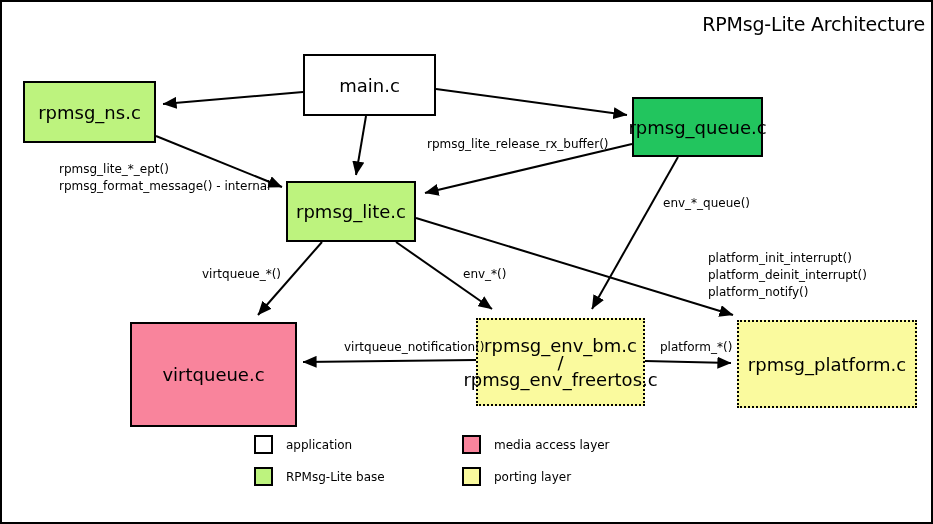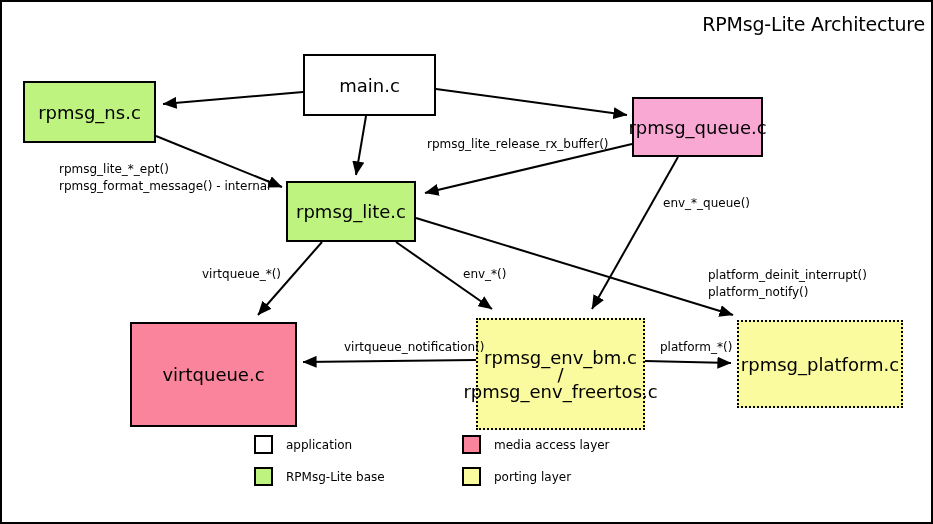--- a/index.html
+++ b/index.html
@@ -43,22 +43,22 @@
     font-size: 18px;
     line-height: 17px;
     z-index: 5;
   }
   .node.dotted { border: 2px dotted #000; }
   #node-main           { left: 303px; top:  54px; width: 133px; height: 62px; }
   #node-rpmsg-ns       { left:  23px; top:  81px; width: 133px; height: 62px; }
   #node-rpmsg-queue    { left: 632px; top:  97px; width: 131px; height: 60px; }
   #node-rpmsg-lite     { left: 286px; top: 181px; width: 130px; height: 61px; }
   #node-virtqueue      { left: 130px; top: 322px; width: 167px; height: 105px; }
-  #node-rpmsg-env      { left: 476px; top: 318px; width: 169px; height: 112px; }
-  #node-rpmsg-platform { left: 737px; top: 320px; width: 166px; height: 88px; }
+  #node-rpmsg-env      { left: 476px; top: 318px; width: 169px; height: 88px; }
+  #node-rpmsg-platform { left: 737px; top: 320px; width: 180px; height: 88px; }
   .edge-label {
     position: absolute;
     font-size: 12px;
     line-height: 17px;
     white-space: nowrap;
     z-index: 6;
   }
   #lbl-ept            { left:  59px; top: 161px; }
   #lbl-release-rx     { left: 427px; top: 136px; }
   #lbl-env-queue      { left: 663px; top: 195px; }
@@ -115,21 +115,21 @@
   </svg>
 
   <div class="node" id="node-main" style="background: rgb(255, 255, 255);">
     <span>main.c</span>
   </div>
 
   <div class="node" id="node-rpmsg-ns" style="background: rgb(189, 243, 126);">
     <span>rpmsg_ns.c</span>
   </div>
 
-  <div class="node" id="node-rpmsg-queue" style="background: #f9a8d4;">
+  <div class="node" id="node-rpmsg-queue" style="background: #22c55e;">
     <span>rpmsg_queue.c</span>
   </div>
 
   <div class="node" id="node-rpmsg-lite" style="background: rgb(189, 243, 126);">
     <span>rpmsg_lite.c</span>
   </div>
 
   <div class="node" id="node-virtqueue" style="background: rgb(249, 132, 156);">
     <span>virtqueue.c</span>
   </div>
@@ -153,21 +153,21 @@
 
   <div class="edge-label" id="lbl-release-rx">rpmsg_lite_release_rx_buffer()</div>
 
   <div class="edge-label" id="lbl-env-queue">env_*_queue()</div>
 
   <div class="edge-label" id="lbl-virtqueue-star">virtqueue_*()</div>
 
   <div class="edge-label" id="lbl-env-star">env_*()</div>
 
   <div class="edge-label" id="lbl-platform-fns">
-    <br>
+    <span>platform_init_interrupt()</span><br>
     <span>platform_deinit_interrupt()</span><br>
     <span>platform_notify()</span>
   </div>
 
   <div class="edge-label" id="lbl-virtq-notif">virtqueue_notification()</div>
 
   <div class="edge-label" id="lbl-platform-star">platform_*()</div>
 
   <div class="legend-item" id="legend-item-0">
     <span class="legend-swatch" style="background: rgb(255, 255, 255);"></span>

